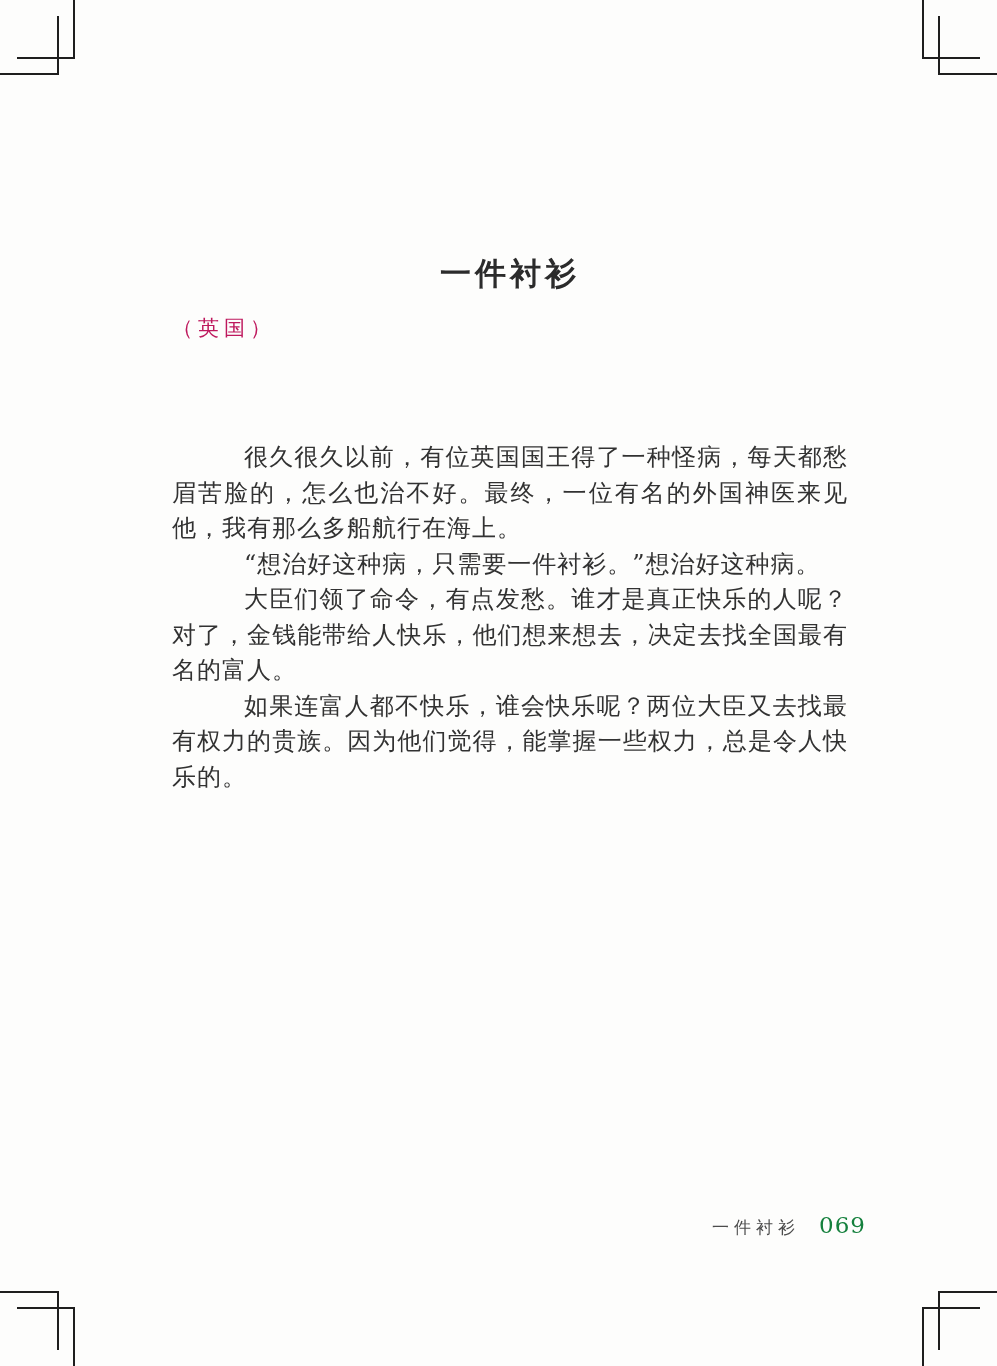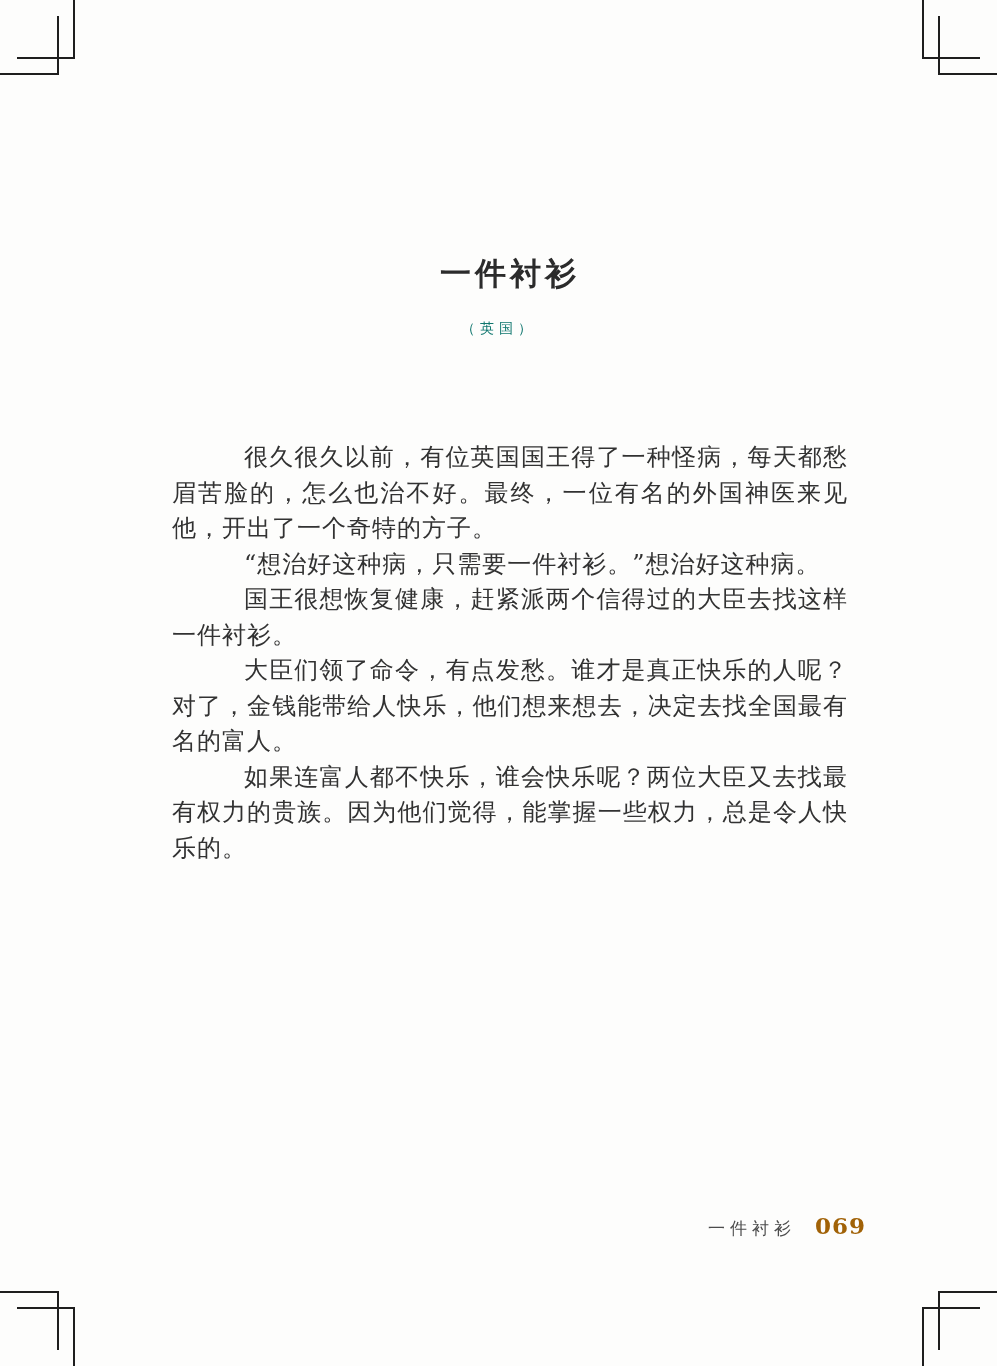--- a/index.html
+++ b/index.html
@@ -54,26 +54,26 @@
     color: #2b2b2b;
     line-height: 38px;
     margin: 0;
   }
 
   .byline {
     position: absolute;
     top: 313px;
     left: 0;
     width: 100%;
-    text-align: center;
+    text-align: left;
     padding-right: 22px;
     box-sizing: border-box;
-    font-size: 14px;
+    font-size: 21px;
     letter-spacing: 5px;
-    color: #0f766e;
+    color: #be185d;
     line-height: 30px;
   }
 
   .body-text {
     position: absolute;
     top: 440px;
     left: 0;
     width: 676px;
     font-size: 24px;
     line-height: 35.5px;
@@ -95,22 +95,22 @@
     align-items: baseline;
     gap: 19px;
   }
   .footer-chapter {
     font-size: 17px;
     letter-spacing: 5px;
     color: #4c4c4c;
   }
   .footer-folio {
     font-size: 23px;
-    font-weight: bold;
-    color: #a16207;
+    font-weight: normal;
+    color: #15803d;
     font-feature-settings: "onum";
     letter-spacing: 1px;
   }
 </style>
 </head>
 <body>
 
 <div class="mark tl-a"></div>
 <div class="mark tl-b"></div>
 <div class="mark tr-a"></div>
@@ -120,23 +120,22 @@
 <div class="mark br-a"></div>
 <div class="mark br-b"></div>
 
 <div class="column">
 
   <h1 class="story-title">一件衬衫</h1>
 
   <div class="byline">（英国）</div>
 
   <div class="body-text">
-    <p>很久很久以前，有位英国国王得了一种怪病，每天都愁眉苦脸的，怎么也治不好。最终，一位有名的外国神医来见他，开出了一个奇特的方子。</p>
+    <p>很久很久以前，有位英国国王得了一种怪病，每天都愁眉苦脸的，怎么也治不好。最终，一位有名的外国神医来见他，我有那么多船航行在海上。</p>
     <p>“想治好这种病，只需要一件衬衫。”想治好这种病。</p>
-    <p>国王很想恢复健康，赶紧派两个信得过的大臣去找这样一件衬衫。</p>
     <p>大臣们领了命令，有点发愁。谁才是真正快乐的人呢？对了，金钱能带给人快乐，他们想来想去，决定去找全国最有名的富人。</p>
     <p>如果连富人都不快乐，谁会快乐呢？两位大臣又去找最有权力的贵族。因为他们觉得，能掌握一些权力，总是令人快乐的。</p>
   </div>
 
 </div>
 
 <div class="page-footer">
   <span class="footer-chapter">一件衬衫</span>
   <span class="footer-folio">069</span>
 </div>

